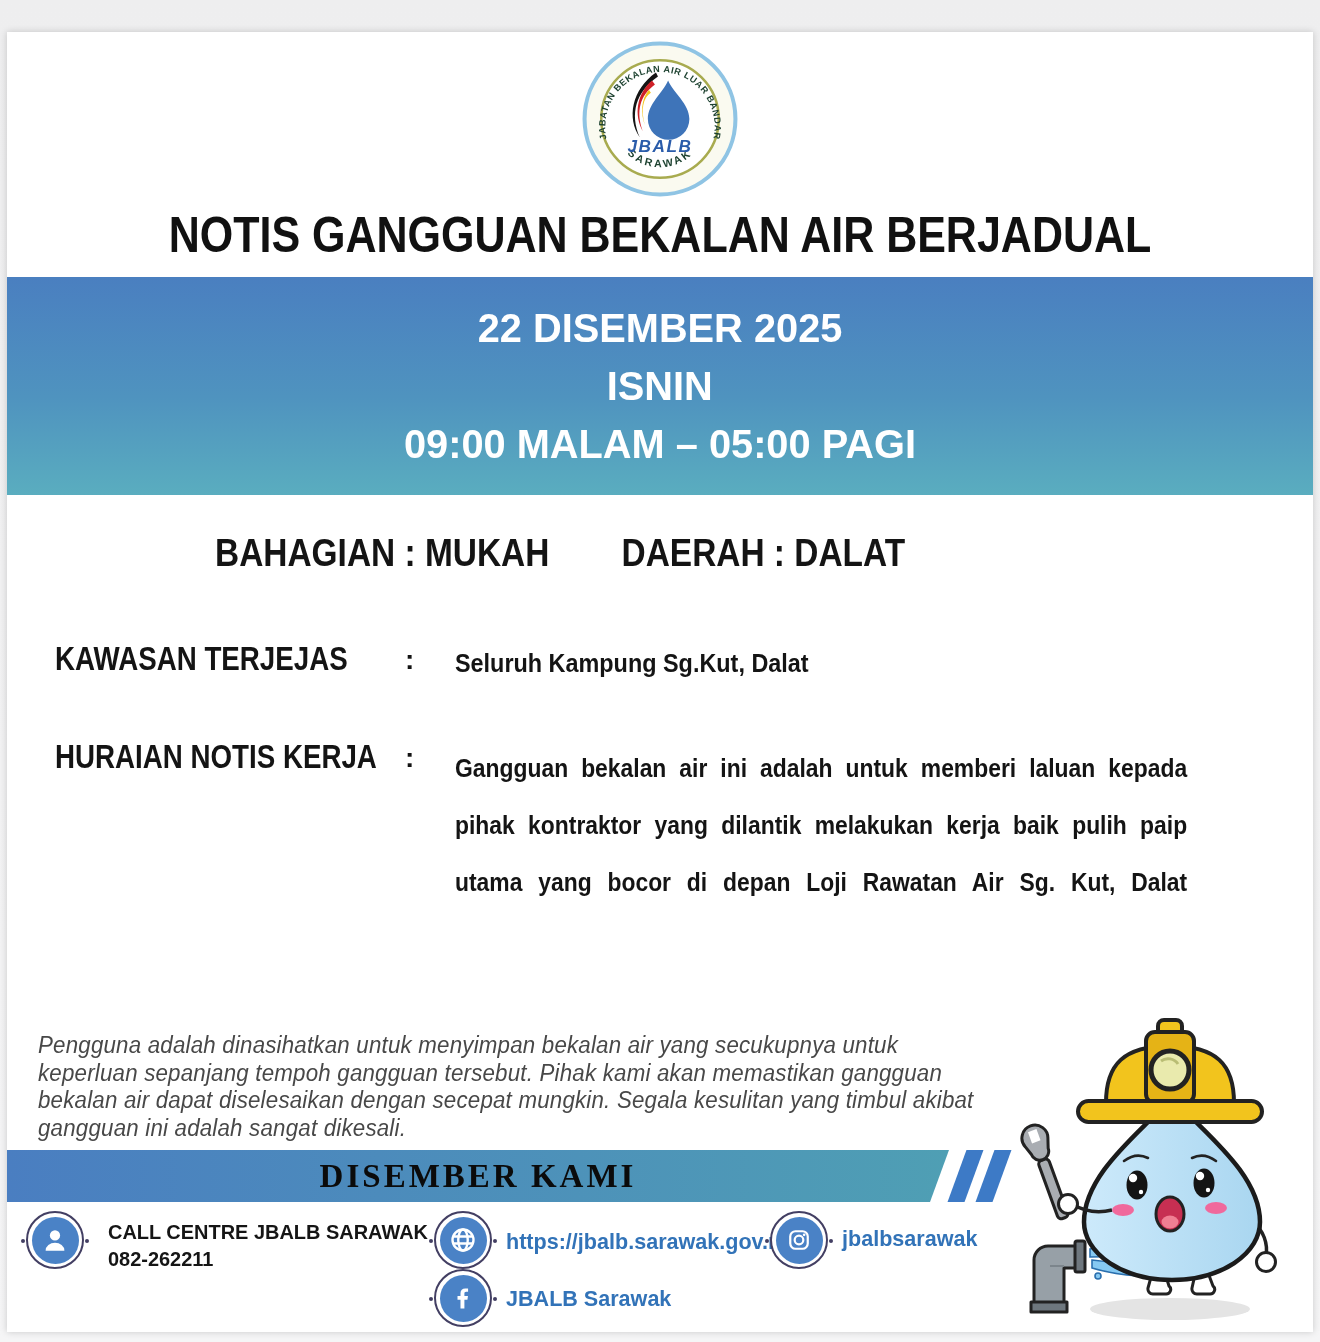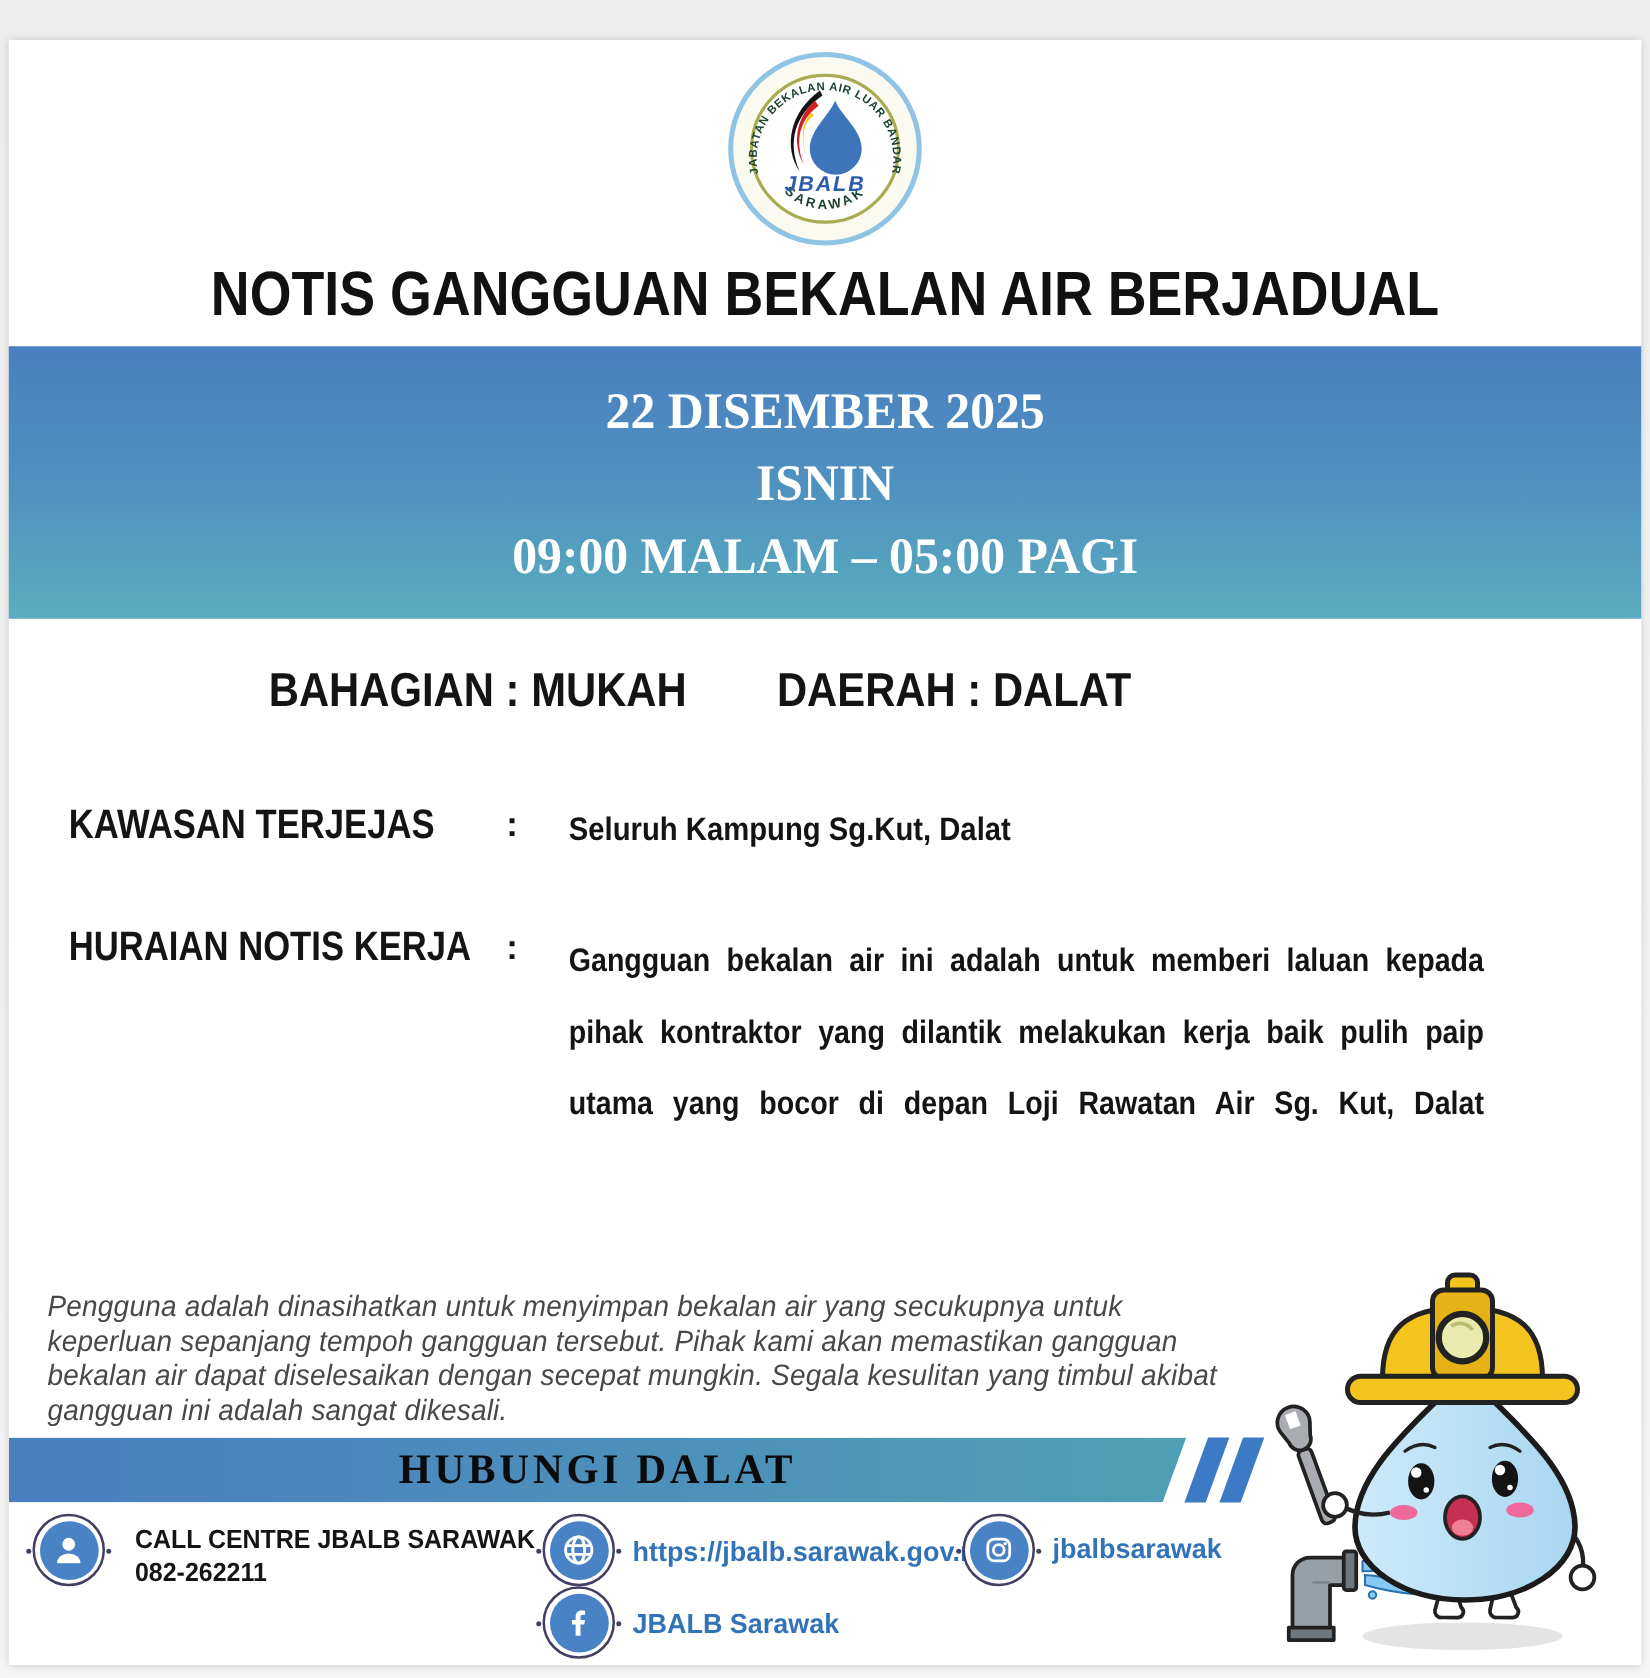--- a/index.html
+++ b/index.html
@@ -9,21 +9,21 @@
     box-shadow:0 0 7px rgba(0,0,0,.18);}
   .abs{position:absolute;}
 
   
   .main-title{left:0;top:174px;width:1306px;text-align:center;font-size:50px;font-weight:700;
     color:#111;letter-spacing:0px;transform:scaleX(.86);transform-origin:center;white-space:nowrap;}
 
   
   .sched{left:0;top:245px;width:1306px;height:218px;
     background:linear-gradient(180deg,#4a7fc0 0%,#4f93bf 55%,#5aadbf 100%);
-    display:flex;flex-direction:column;align-items:center;justify-content:center;gap:10px;font-family:Liberation Serif, serif;}
+    display:flex;flex-direction:column;align-items:center;justify-content:center;gap:10px;}
   .sched div{color:#fff;font-weight:700;font-size:41px;line-height:48px;white-space:nowrap;
     transform:scaleX(.97);}
 
   
   .loc-row{left:208px;top:500px;display:flex;gap:82px;font-size:38px;font-weight:700;color:#141414;
     transform:scaleX(.88);transform-origin:left center;white-space:nowrap;}
 
   
   .lbl{font-size:33px;font-weight:700;color:#141414;transform:scaleX(.84);transform-origin:left center;white-space:nowrap;}
   .colon{font-size:28px;font-weight:700;color:#141414;}
@@ -102,21 +102,21 @@
     <div class="abs colon" style="left:398px;top:612px">:</div>
     <div class="abs val" style="left:448px;top:616px">Seluruh Kampung Sg.Kut, Dalat</div>
 
     <div class="abs lbl" style="left:48px;top:706px">HURAIAN NOTIS KERJA</div>
     <div class="abs colon" style="left:398px;top:710px">:</div>
     <div class="abs para" style="left:448px;top:708px;width:832px">Gangguan bekalan air ini adalah untuk memberi laluan kepada pihak kontraktor yang dilantik melakukan kerja baik pulih paip utama yang bocor di depan Loji Rawatan Air Sg. Kut, Dalat</div>
 
     <div class="abs advisory">Pengguna adalah dinasihatkan untuk menyimpan bekalan air yang secukupnya untuk keperluan sepanjang tempoh gangguan tersebut. Pihak kami akan memastikan gangguan bekalan air dapat diselesaikan dengan secepat mungkin. Segala kesulitan yang timbul akibat gangguan ini adalah sangat dikesali.</div>
 
     <div class="abs contact-banner">
-      <span>HUBUNGI DALAT</span>
+      <span>DISEMBER KAMI</span>
     </div>
     <div class="abs stripe" style="left:950px"></div>
     <div class="abs stripe" style="left:978px"></div>
 
     <div class="icon-ring" style="left:19px;top:1179px">
       <div class="icon-circle">
         <svg width="30" height="30" viewBox="0 0 24 24">
           <circle cx="12" cy="8.3" r="4.1" fill="#fff"></circle>
           <path d="M4.5 20.5 a7.5 6.3 0 0 1 15 0 z" fill="#fff"></path>
         </svg>

